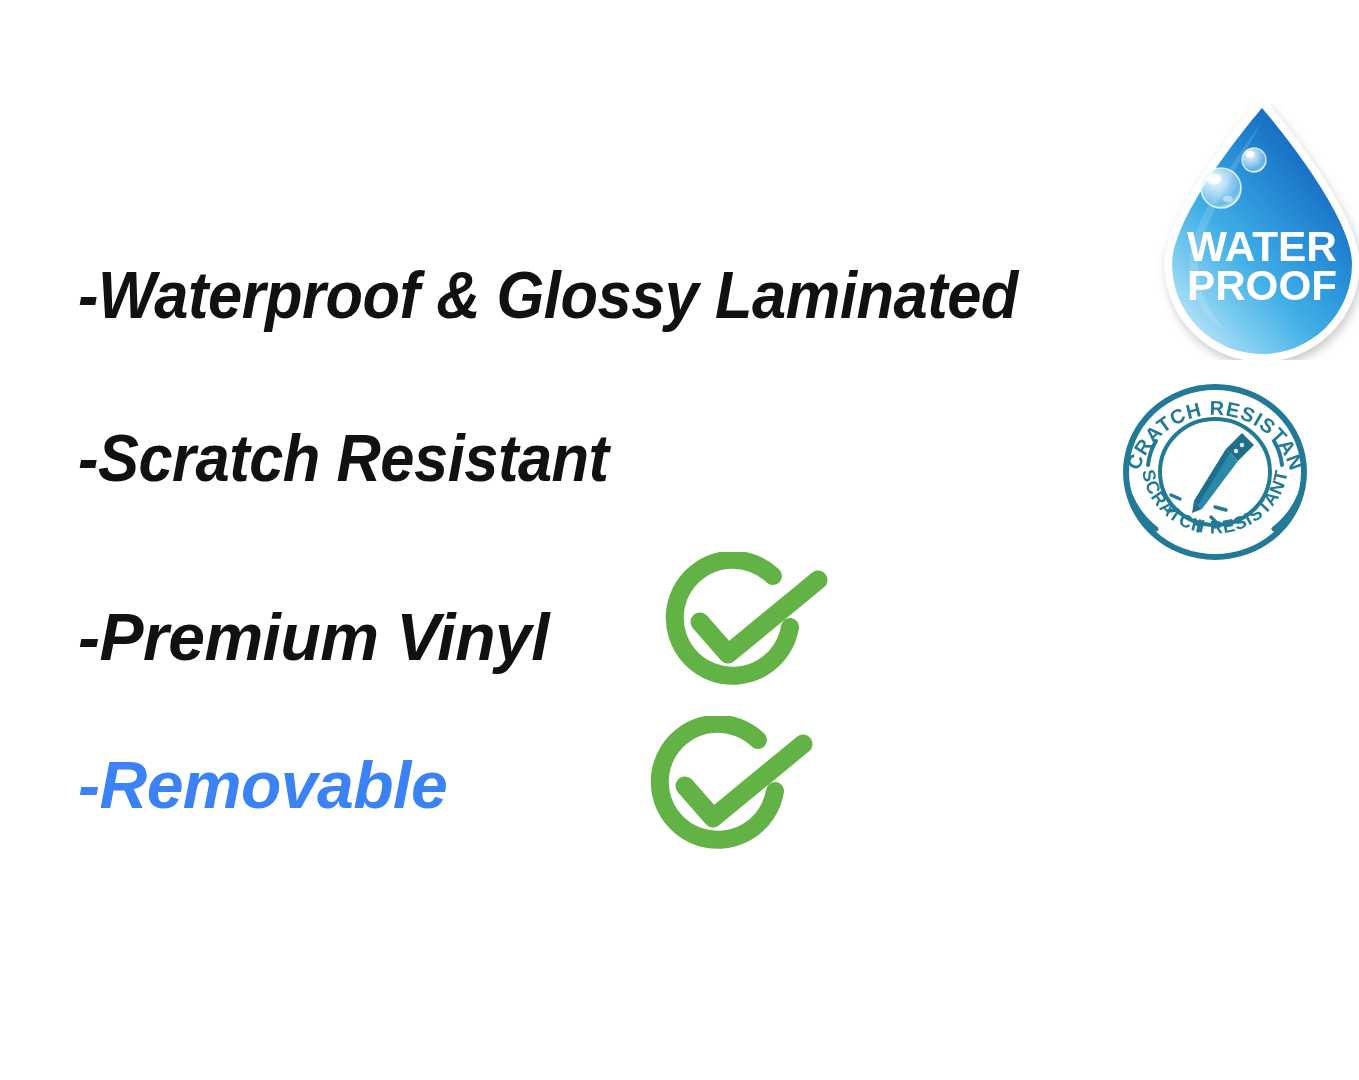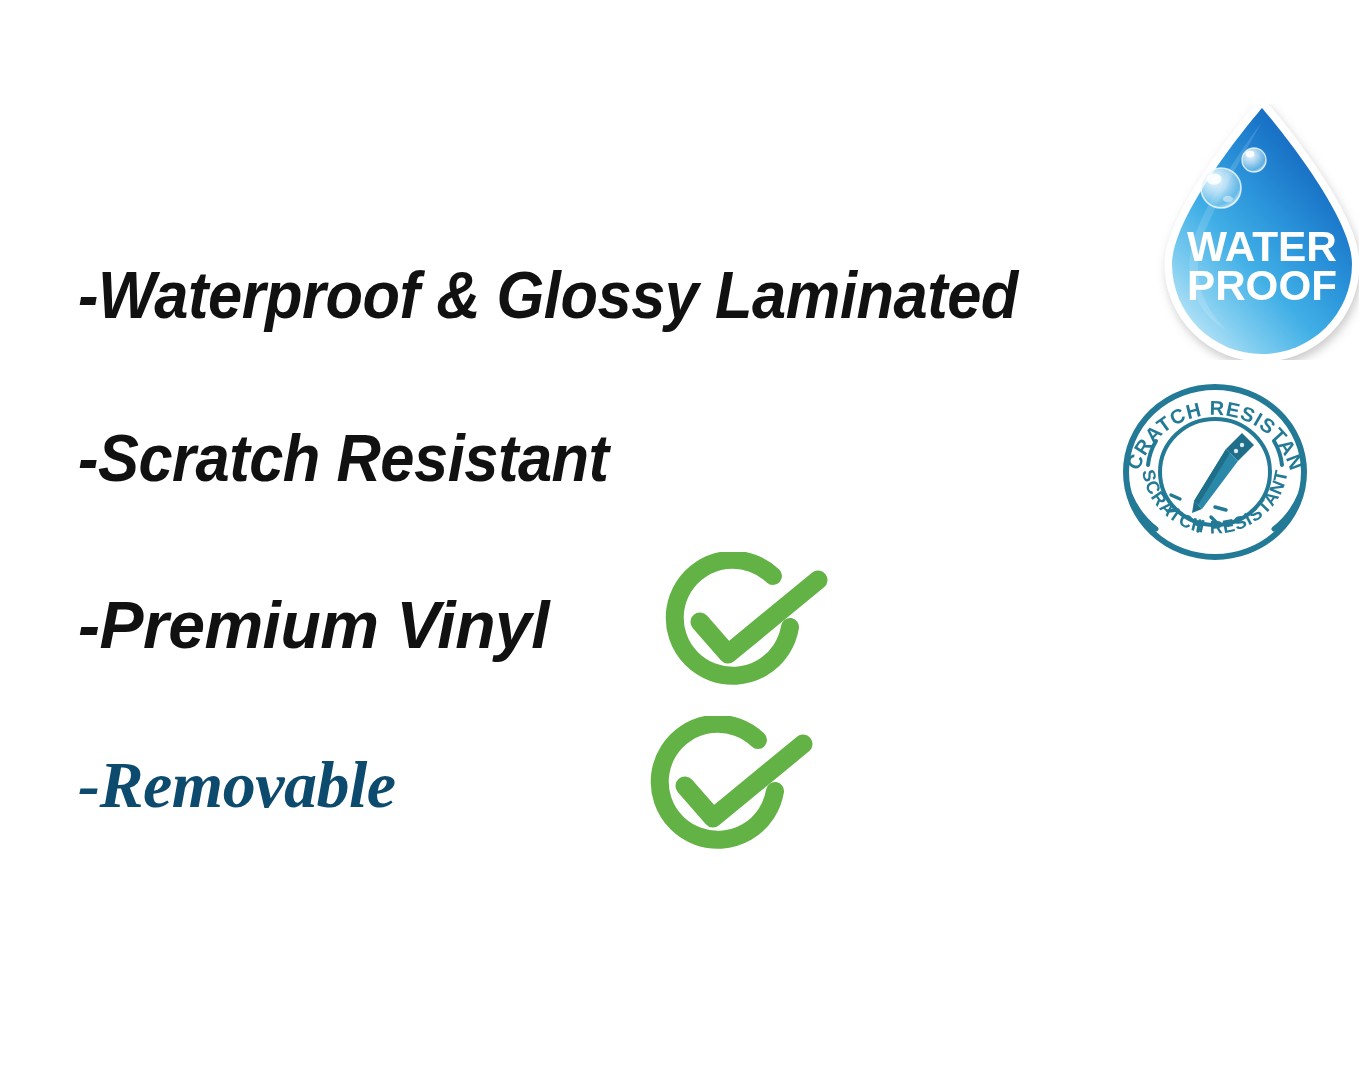--- a/index.html
+++ b/index.html
@@ -79,23 +79,23 @@
 </style>
 </head>
 <body>
 
 <div id="canvas">
 
   <div class="feature-line cond" id="line-0" style="color: rgb(17, 17, 17);">-Waterproof &amp; Glossy Laminated</div>
 
   <div class="feature-line cond" id="line-1" style="color: rgb(17, 17, 17);">-Scratch Resistant</div>
 
-  <div class="feature-line" id="line-2" style="color: rgb(17, 17, 17);">-Premium Vinyl</div>
-
-  <div class="feature-line" id="line-3" style="color: #0c4a6e; font-family: Liberation Serif, serif;">-Removable</div>
+  <div class="feature-line" id="line-2" style="color: rgb(17, 17, 17); margin-top: 12px;">-Premium Vinyl</div>
+
+  <div class="feature-line" id="line-3" style="color: #3b82f6;">-Removable</div>
 
   <div id="drop-badge">
     <svg viewBox="0 0 212 256" xmlns="http://www.w3.org/2000/svg">
       <defs>
         <linearGradient id="dropGrad" x1="0.08" y1="0.92" x2="0.78" y2="0.06">
           <stop offset="0%" stop-color="#bfe6f8"></stop>
           <stop offset="18%" stop-color="#7fcdf0"></stop>
           <stop offset="40%" stop-color="#41afe6"></stop>
           <stop offset="62%" stop-color="#2a93da"></stop>
           <stop offset="84%" stop-color="#1a74c7"></stop>

